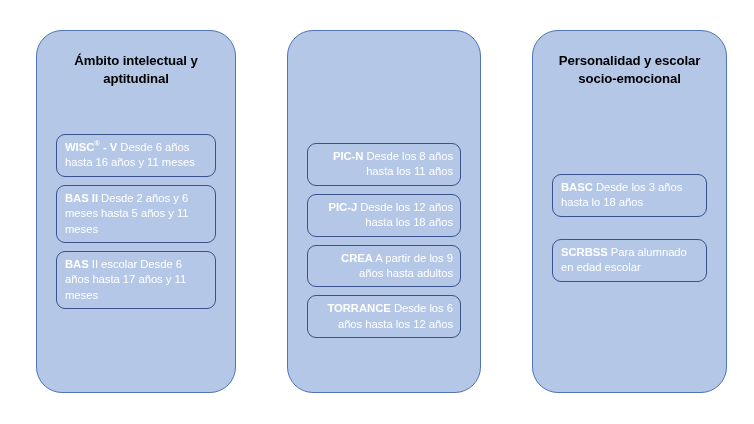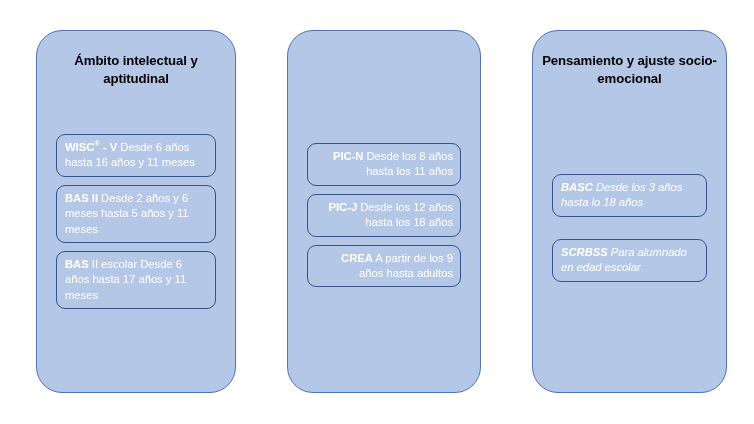--- a/index.html
+++ b/index.html
@@ -76,45 +76,46 @@
   }
 
   
   #panel-intelectual { left: 36px;  top: 30px; width: 200px; height: 363px; }
   #panel-divergente  { left: 287px; top: 30px; width: 194px; height: 363px; }
   #panel-personalidad{ left: 532px; top: 30px; width: 195px; height: 363px; }
 
   #cards-intelectual  { top: 103px; }
   #cards-divergente   { top: 112px; text-align: right; }
   #cards-personalidad { top: 143px; }
-  #cards-personalidad .card { margin-bottom: 22px; font-style: italic; }
+  #cards-personalidad .card { margin-bottom: 22px; }
 </style>
 </head>
 <body>
 
 <div id="diagram">
 
   <section class="panel" id="panel-intelectual">
     <h2 class="panel-title">Ámbito intelectual y aptitudinal</h2>
     <div class="cards" id="cards-intelectual">
         <div class="card"><b>WISC<sup>®</sup><span> - V</span></b><span> Desde 6 años hasta 16 años y 11 meses</span></div>
         <div class="card"><b>BAS II</b><span> Desde 2 años y 6 meses hasta 5 años y 11 meses</span></div>
         <div class="card"><b>BAS</b><span> II escolar Desde 6 años hasta 17 años y 11 meses</span></div>
       </div>
   </section>
 
   <section class="panel" id="panel-divergente">
     <div class="cards" id="cards-divergente">
         <div class="card"><b>PIC-N</b><span> Desde los 8 años hasta los 11 años</span></div>
         <div class="card"><b>PIC-J</b><span> Desde los 12 años hasta los 18 años</span></div>
         <div class="card"><b>CREA</b><span> A partir de los 9 años hasta adultos</span></div>
+        <div class="card"><b>TORRANCE</b><span> Desde los 6 años hasta los 12 años</span></div>
       </div>
   </section>
 
   <section class="panel" id="panel-personalidad">
-    <h2 class="panel-title">Pensamiento y ajuste socio-emocional</h2>
+    <h2 class="panel-title">Personalidad y escolar socio-emocional</h2>
     <div class="cards" id="cards-personalidad">
         <div class="card"><b>BASC</b><span> Desde los 3 años hasta lo 18 años</span></div>
         <div class="card"><b>SCRBSS</b><span> Para alumnado en edad escolar</span></div>
       </div>
   </section>
 
 </div>
 
 </body></html>

